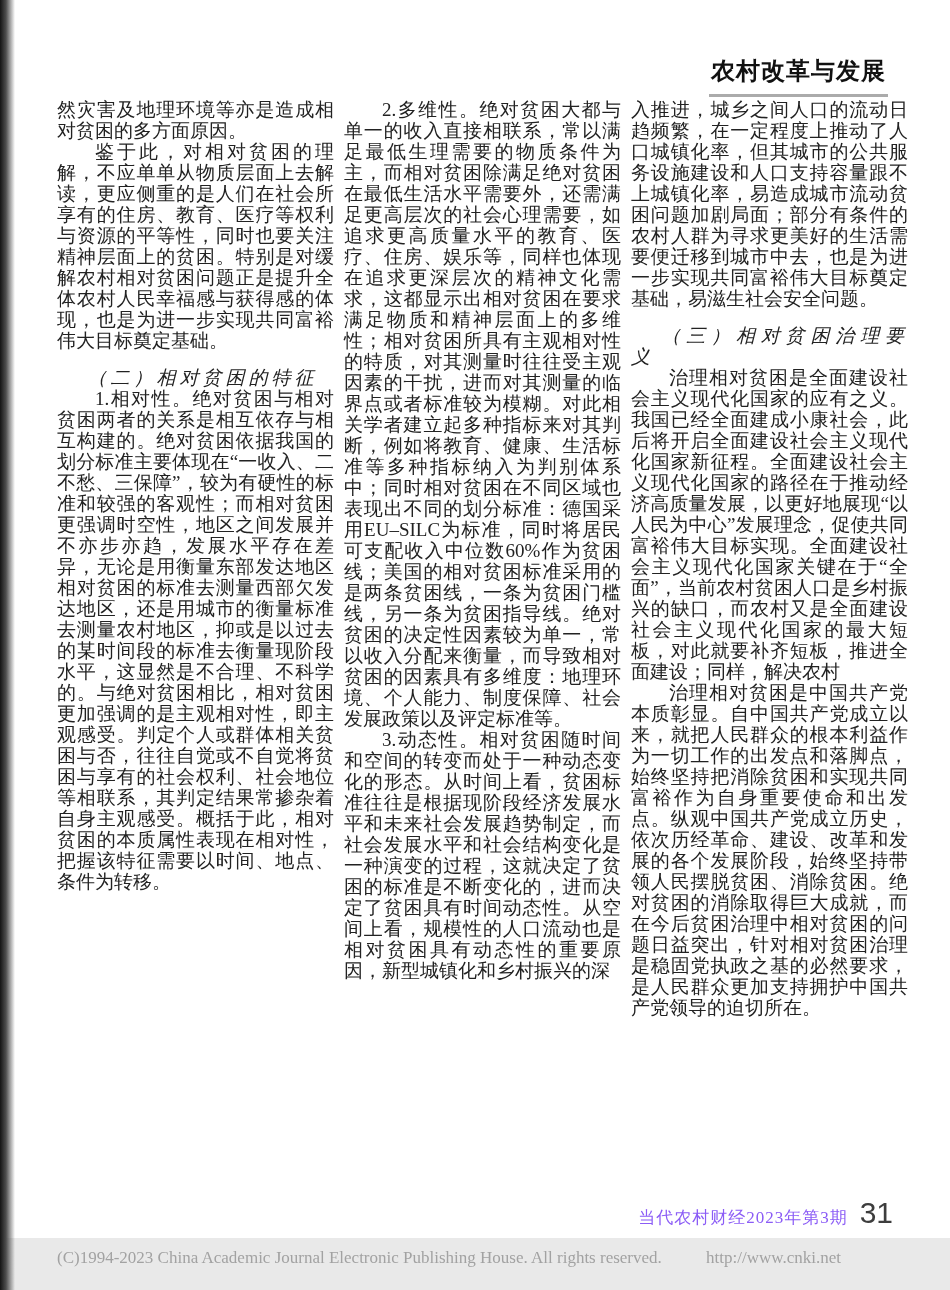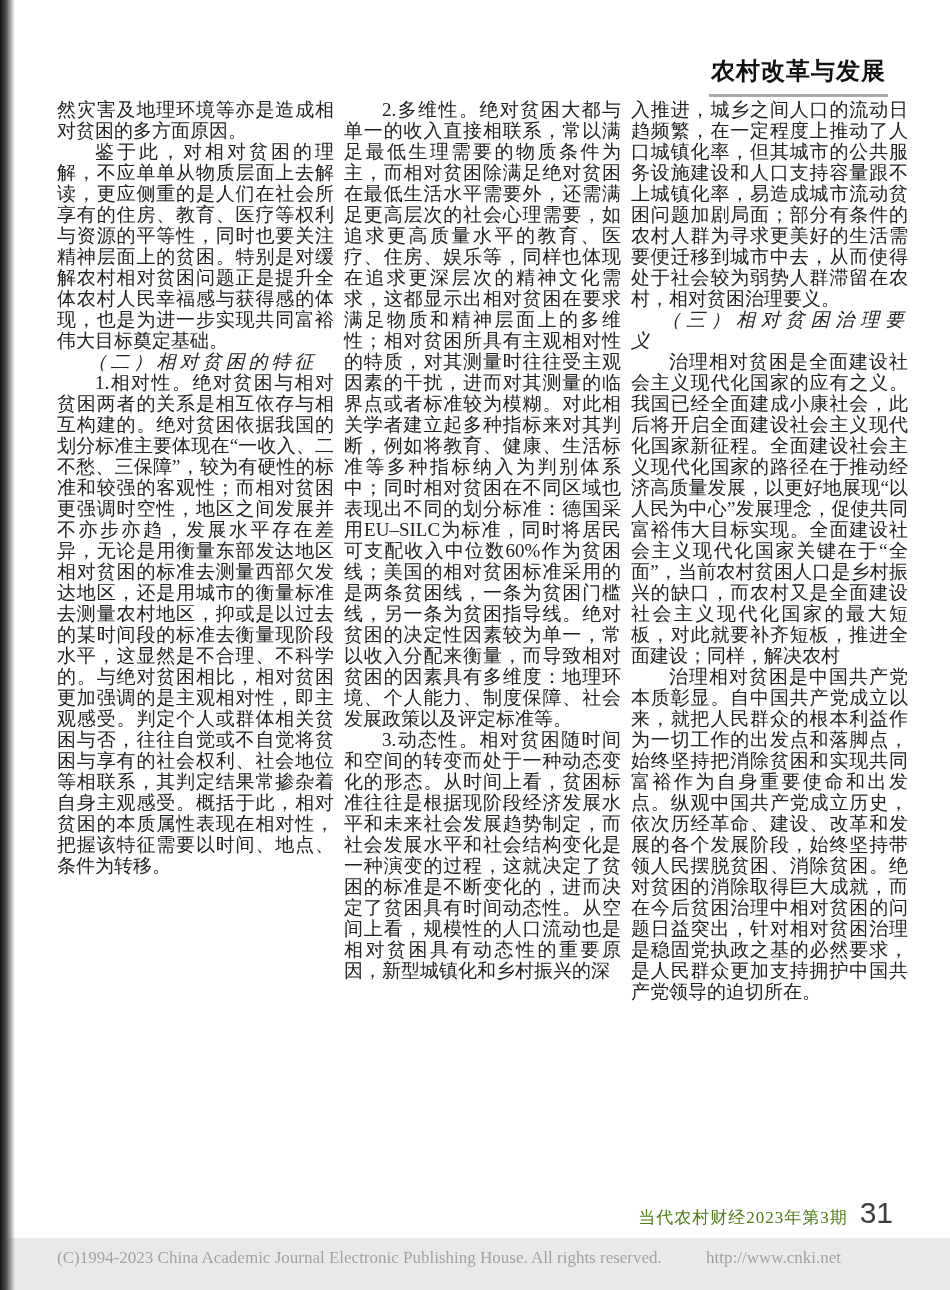--- a/index.html
+++ b/index.html
@@ -38,28 +38,29 @@
     font-size:19px;line-height:21px;
     text-align:justify;
   }
   .col p{margin:0;}
   .col p.first{text-indent:2em;}
   .col p.cont{text-indent:0;}
   .col p.heading{
     text-indent:1.6em;
     letter-spacing:4px;
     font-style:italic;
+    margin-top:16px;
   }
   .footer-line{
     position:absolute;top:1196px;right:57px;
     display:flex;align-items:baseline;gap:12px;
     white-space:nowrap;
   }
   .footer-line .journal{
-    font-size:17px;color:#4d7c0f;letter-spacing:1px;
+    font-size:17px;color:#8b5cf6;letter-spacing:1px;
   }
   .footer-line .pagenum{
     font-family:"Liberation Sans","DejaVu Sans",sans-serif;
     font-size:30px;color:#3d3d3d;font-weight:400;
   }
   .copyright-bar{
     position:absolute;left:0;bottom:0;width:950px;height:52px;
     background:#e9e9e9;
     box-sizing:border-box;
     padding:10px 0 0 57px;
@@ -84,21 +85,21 @@
         <p class="cont">然灾害及地理环境等亦是造成相对贫困的多方面原因。</p>
         <p class="first">鉴于此，对相对贫困的理解，不应单单从物质层面上去解读，更应侧重的是人们在社会所享有的住房、教育、医疗等权利与资源的平等性，同时也要关注精神层面上的贫困。特别是对缓解农村相对贫困问题正是提升全体农村人民幸福感与获得感的体现，也是为进一步实现共同富裕伟大目标奠定基础。</p>
         <p class="heading">（二）相对贫困的特征</p>
         <p class="first">1.相对性。绝对贫困与相对贫困两者的关系是相互依存与相互构建的。绝对贫困依据我国的划分标准主要体现在“一收入、二不愁、三保障”，较为有硬性的标准和较强的客观性；而相对贫困更强调时空性，地区之间发展并不亦步亦趋，发展水平存在差异，无论是用衡量东部发达地区相对贫困的标准去测量西部欠发达地区，还是用城市的衡量标准去测量农村地区，抑或是以过去的某时间段的标准去衡量现阶段水平，这显然是不合理、不科学的。与绝对贫困相比，相对贫困更加强调的是主观相对性，即主观感受。判定个人或群体相关贫困与否，往往自觉或不自觉将贫困与享有的社会权利、社会地位等相联系，其判定结果常掺杂着自身主观感受。概括于此，相对贫困的本质属性表现在相对性，把握该特征需要以时间、地点、条件为转移。</p>
       </div>
     <div class="col">
         <p class="first">2.多维性。绝对贫困大都与单一的收入直接相联系，常以满足最低生理需要的物质条件为主，而相对贫困除满足绝对贫困在最低生活水平需要外，还需满足更高层次的社会心理需要，如追求更高质量水平的教育、医疗、住房、娱乐等，同样也体现在追求更深层次的精神文化需求，这都显示出相对贫困在要求满足物质和精神层面上的多维性；相对贫困所具有主观相对性的特质，对其测量时往往受主观因素的干扰，进而对其测量的临界点或者标准较为模糊。对此相关学者建立起多种指标来对其判断，例如将教育、健康、生活标准等多种指标纳入为判别体系中；同时相对贫困在不同区域也表现出不同的划分标准：德国采用EU–SILC为标准，同时将居民可支配收入中位数60%作为贫困线；美国的相对贫困标准采用的是两条贫困线，一条为贫困门槛线，另一条为贫困指导线。绝对贫困的决定性因素较为单一，常以收入分配来衡量，而导致相对贫困的因素具有多维度：地理环境、个人能力、制度保障、社会发展政策以及评定标准等。</p>
         <p class="first">3.动态性。相对贫困随时间和空间的转变而处于一种动态变化的形态。从时间上看，贫困标准往往是根据现阶段经济发展水平和未来社会发展趋势制定，而社会发展水平和社会结构变化是一种演变的过程，这就决定了贫困的标准是不断变化的，进而决定了贫困具有时间动态性。从空间上看，规模性的人口流动也是相对贫困具有动态性的重要原因，新型城镇化和乡村振兴的深</p>
       </div>
     <div class="col">
-        <p class="cont">入推进，城乡之间人口的流动日趋频繁，在一定程度上推动了人口城镇化率，但其城市的公共服务设施建设和人口支持容量跟不上城镇化率，易造成城市流动贫困问题加剧局面；部分有条件的农村人群为寻求更美好的生活需要便迁移到城市中去，从而使得处于社会较为弱势人群滞留在农村，相对贫困治理要义。</p>
+        <p class="cont">入推进，城乡之间人口的流动日趋频繁，在一定程度上推动了人口城镇化率，但其城市的公共服务设施建设和人口支持容量跟不上城镇化率，易造成城市流动贫困问题加剧局面；部分有条件的农村人群为寻求更美好的生活需要便迁移到城市中去，也是为进一步实现共同富裕伟大目标奠定基础，易滋生社会安全问题。</p>
         <p class="heading">（三）相对贫困治理要义</p>
         <p class="first">治理相对贫困是全面建设社会主义现代化国家的应有之义。我国已经全面建成小康社会，此后将开启全面建设社会主义现代化国家新征程。全面建设社会主义现代化国家的路径在于推动经济高质量发展，以更好地展现“以人民为中心”发展理念，促使共同富裕伟大目标实现。全面建设社会主义现代化国家关键在于“全面”，当前农村贫困人口是乡村振兴的缺口，而农村又是全面建设社会主义现代化国家的最大短板，对此就要补齐短板，推进全面建设；同样，解决农村</p>
         <p class="first">治理相对贫困是中国共产党本质彰显。自中国共产党成立以来，就把人民群众的根本利益作为一切工作的出发点和落脚点，始终坚持把消除贫困和实现共同富裕作为自身重要使命和出发点。纵观中国共产党成立历史，依次历经革命、建设、改革和发展的各个发展阶段，始终坚持带领人民摆脱贫困、消除贫困。绝对贫困的消除取得巨大成就，而在今后贫困治理中相对贫困的问题日益突出，针对相对贫困治理是稳固党执政之基的必然要求，是人民群众更加支持拥护中国共产党领导的迫切所在。</p>
       </div>
   </div>
 
   <div class="footer-line">
     <span class="journal">当代农村财经2023年第3期</span>
     <span class="pagenum">31</span>
   </div>

